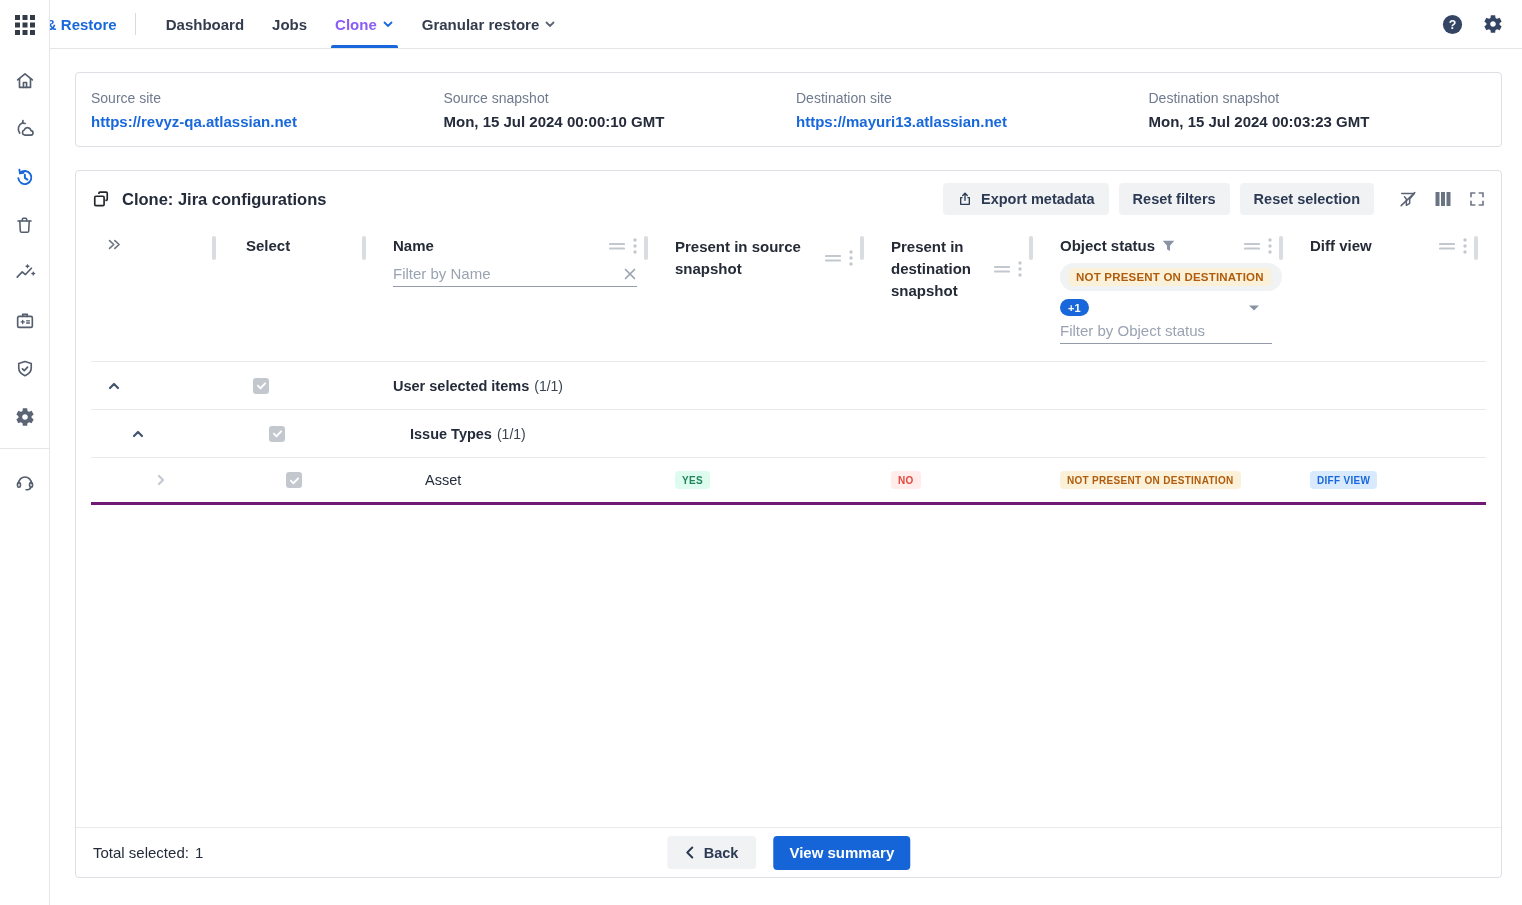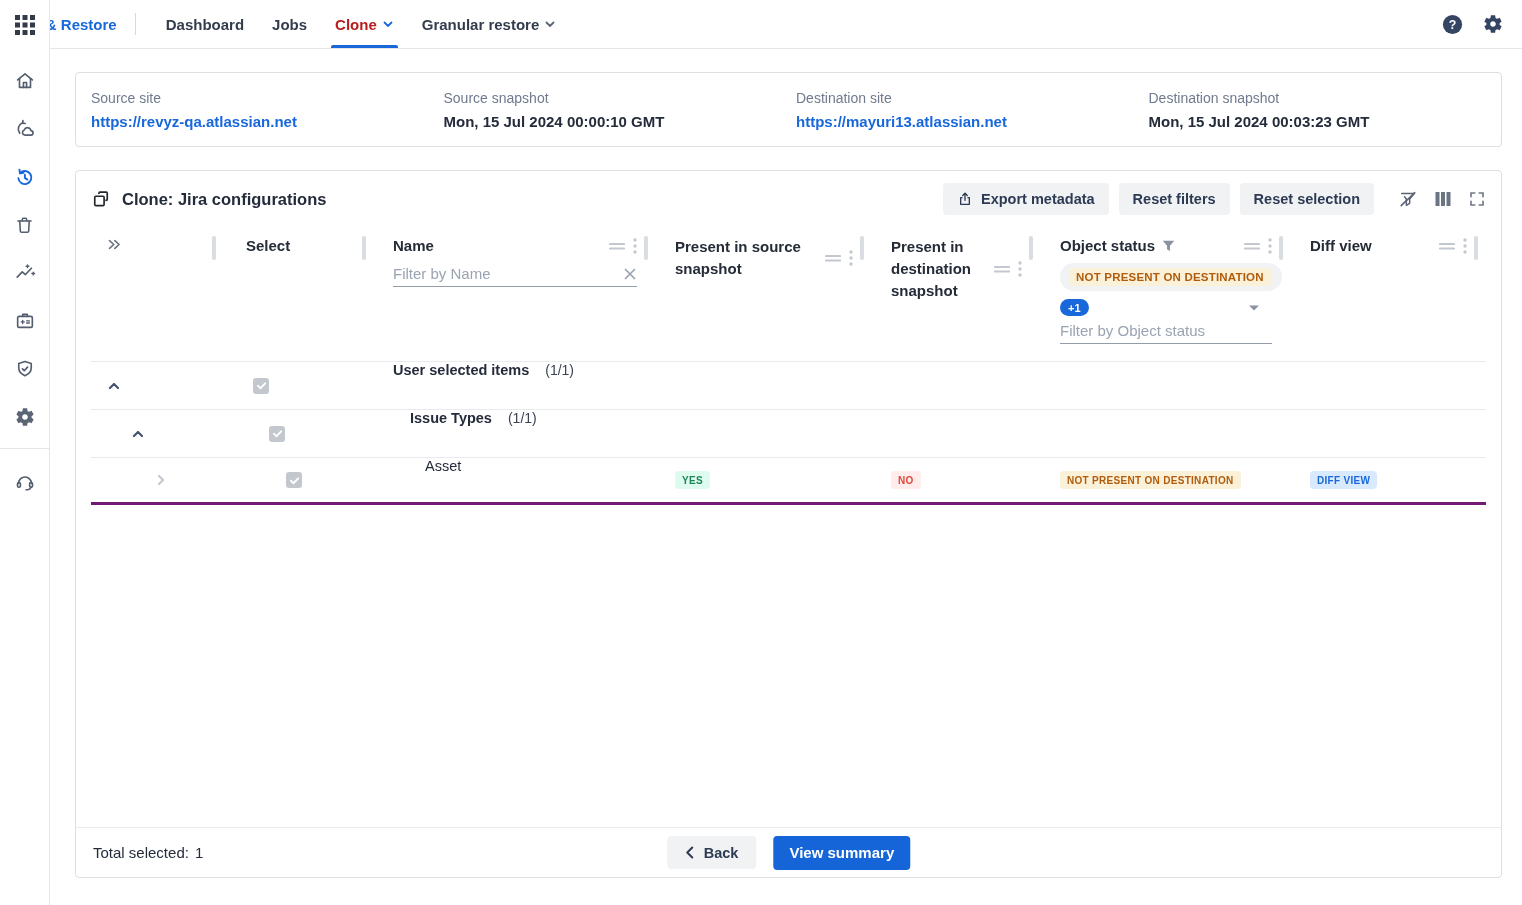--- a/index.html
+++ b/index.html
@@ -5,21 +5,21 @@
   * { margin:0; padding:0; box-sizing:border-box; }
   html,body { width:1522px; height:905px; background:#fff; font-family:"Liberation Sans", sans-serif; overflow:hidden; }
   svg { display:block; }
 
   
   .topbar { position:absolute; left:0; top:0; right:0; height:49px; background:#fff; border-bottom:1px solid #e4e6ea; display:flex; align-items:center; z-index:2; }
   .topbar-nav { display:flex; align-items:center; height:100%; gap:0;justify-content:center; }
   .brand { color:#1868db; font-size:15px; font-weight:700; margin-right:18px; cursor:pointer; }
   .nav-divider { width:1px; height:22px; background:#d7dbe1; margin-right:16px; }
   .nav-item { position:relative; height:100%; display:flex; align-items:center; gap:5px; padding:0 14px; font-size:15px; font-weight:600; color:#333c4d; cursor:pointer; }
-  .nav-item.active { color:#b91c1c; }
+  .nav-item.active { color:#8b5cf6; }
   .nav-item.active::after { content:""; position:absolute; left:10px; right:10px; bottom:0; height:3px; background:#1868db; border-radius:2px 2px 0 0; }
   .topbar-right { margin-left:auto; margin-right:18px; display:flex; align-items:center; gap:18px; }
   .icon-btn { cursor:pointer; display:flex; align-items:center; justify-content:center; }
 
   
   .sidebar { position:absolute; left:0; top:0; bottom:0; width:50px; border-right:1px solid #e4e6ea; background:#fff; z-index:3; }
   .app-grid { position:absolute; left:14px; top:14px; cursor:pointer; }
   .side-icons { position:absolute; top:57px; left:0; width:100%; display:flex; flex-direction:column; align-items:center; }
   .side-icon { width:50px; height:48px; display:flex; align-items:center; justify-content:center; cursor:pointer; }
   .side-sep { width:50px; border-top:1px solid #e4e6ea; margin:7px 0 9px; }
@@ -61,21 +61,21 @@
   .status-chip { background:#fbf1d9; border-radius:4px; padding:3px 7px; font-size:11.5px; font-weight:700; letter-spacing:.2px; color:#b05c0c; white-space:nowrap; }
   .status-more-row { margin-top:8px; display:flex; align-items:center; }
   .more-badge { background:#1868db; color:#fff; font-size:11px; font-weight:700; border-radius:10px; padding:2.5px 8px; cursor:pointer; }
   .dd-caret { margin-left:auto; margin-right:12px; cursor:pointer; }
 
   .trow { height:48px; border-top:1px solid #e8eaee; }
   .trow:last-child { border-bottom:3px solid #701a75; }
   .td { display:flex; align-items:center; }
   .caret-cell { cursor:pointer; }
   .checkbox { width:16px; height:16px; background:#c3c8cf; border-radius:3px; display:flex; align-items:center; justify-content:center; cursor:pointer; }
-  .row-name { font-size:14.5px; color:#242b3a; display:flex; align-items:flex-start; gap:16px; }
+  .row-name { font-size:14.5px; color:#242b3a; display:flex; align-items:center; gap:5px; }
   .row-name .nm-bold { font-weight:700; }
   .row-count { font-size:14px; color:#3a4354; }
   .badge { font-size:10px; font-weight:700; letter-spacing:.3px; border-radius:4px; padding:3.5px 7px; white-space:nowrap; }
   .badge-yes { background:#ddfbef; color:#1f845a; }
   .badge-no { background:#ffeceb; color:#e2483d; }
   .badge-warn { background:#fbf1d9; color:#b05c0c; }
   .badge-diff { background:#d9eafe; color:#1868db; cursor:pointer; }
   .td-pad { padding-left:24px; }
 
   

